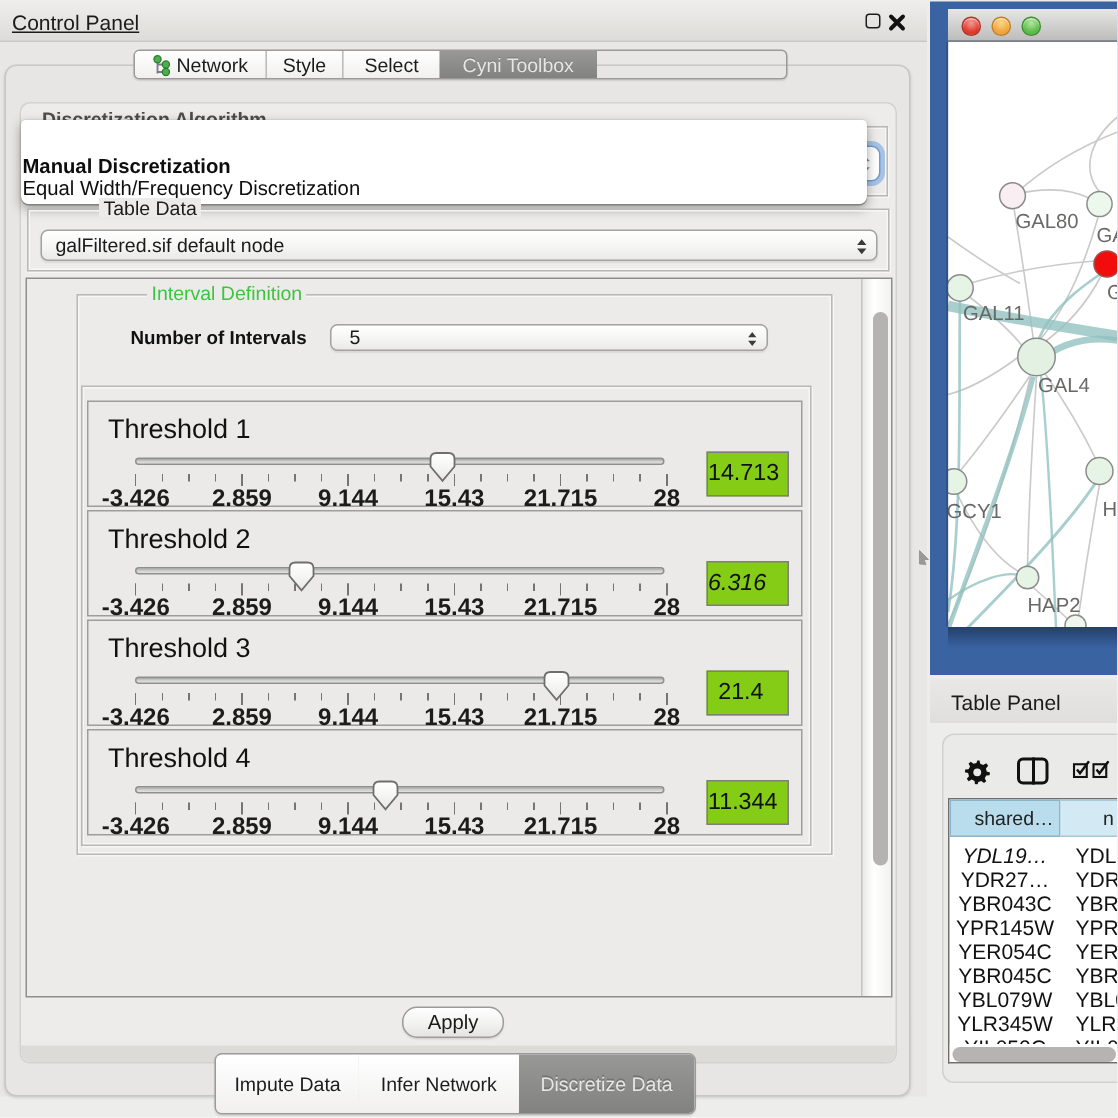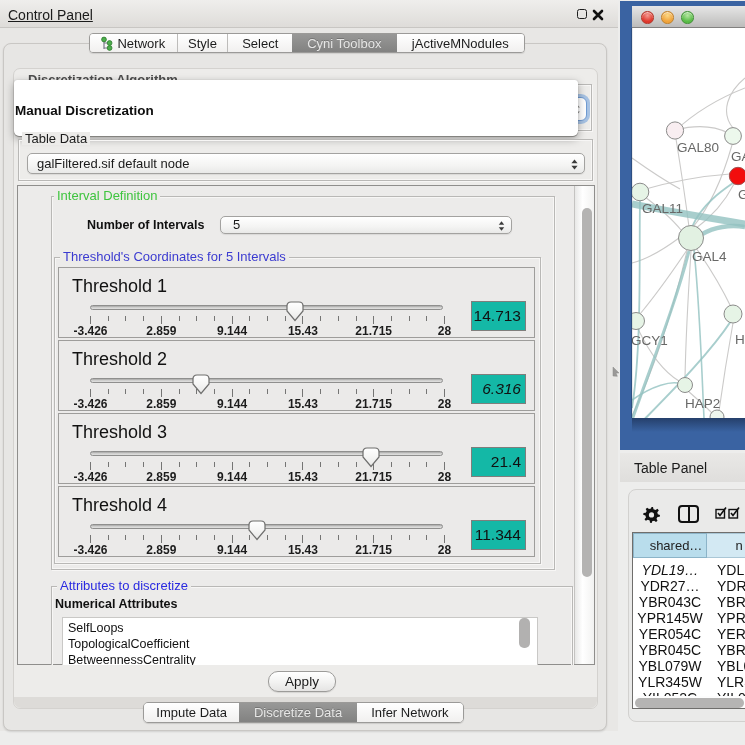--- a/index.html
+++ b/index.html
@@ -1,25 +1,25 @@
 <!DOCTYPE html>
 <html><head><meta charset="utf-8"><title>Control Panel</title>
 <style>
 *{margin:0;padding:0;box-sizing:border-box;}
 body{font-family:"Liberation Sans",sans-serif;}
 #root{position:relative;width:745px;height:745px;background:#ededec;overflow:hidden;font-family:"Liberation Sans",sans-serif;}
 .abs{position:absolute;}
 .etched{border:1px solid #b9b8b6;box-shadow:inset 0 0 0 1px #f7f6f5, 1px 1px 0 #f7f6f5;}
-.gbtitle{position:absolute;background:#ecebe9;padding:0 3px;font-size:13px;line-height:13px;}
+.gbtitle{position:absolute;background:#ecebe9;padding:0 3px;font-size:13px;line-height:13px;margin-left:44px;}
 .combo{position:absolute;background:linear-gradient(#ffffff,#f4f4f3 60%,#e9e9e8);border:1px solid #a3a2a0;border-radius:5px;font-size:13px;color:#1a1a1a;box-shadow:0 1px 1px rgba(0,0,0,0.08);}
 .combo .ar{position:absolute;right:6px;width:7px;}
 .tabseg{height:100%;display:flex;align-items:center;justify-content:center;font-size:13px;color:#1c1c1c;background:linear-gradient(#ffffff,#f1f0ef);}
 .tabsel{background:linear-gradient(#989897,#828281);color:#e6e6e5;text-shadow:0 -1px 0 rgba(0,0,0,0.2);}
-.tlabel{position:absolute;font-size:12px;font-weight:bold;color:#1c1c1c;transform:translateX(-50%);white-space:nowrap;}
-.vbox{position:absolute;width:55px;height:30px;background:#14b8a6;border:1px solid #7f7e7c;font-size:15.5px;color:#111;text-align:right;line-height:28px;padding-right:4px;}
+.tlabel{position:absolute;font-size:16px;font-weight:bold;color:#1c1c1c;transform:translateX(-50%);white-space:nowrap;}
+.vbox{position:absolute;width:55px;height:30px;background:#84cc16;border:1px solid #7f7e7c;font-size:15.5px;color:#111;text-align:right;line-height:28px;padding-right:16px;}
 .ptitle{position:absolute;left:13px;top:8px;font-size:18px;font-weight:normal;color:#111;}
 </style></head><body>
 <div id="root">
 <div class="abs" style="left:0;top:0;width:618px;height:731px;background:#e8e7e5;"></div>
 <div class="abs" style="left:0;top:0;width:618px;height:28px;background:linear-gradient(#efeeec,#dedcd9);border-bottom:1px solid #c8c6c3;"></div>
 <div class="abs" style="left:8px;top:7px;font-size:14px;color:#1b1b1b;text-decoration:underline;">Control Panel</div>
 <div class="abs" style="left:577px;top:9px;width:10px;height:10px;border:1.6px solid #1e1e1e;border-radius:2.5px;"></div>
 <svg class="abs" style="left:592px;top:9px;" width="12" height="12" viewBox="0 0 12 12">
       <path d="M2,2 L10,10 M10,2 L2,10" stroke="#111" stroke-width="2.6" stroke-linecap="round"></path>
     </svg>
@@ -29,49 +29,48 @@
 <div class="abs" style="left:89px;top:33px;width:436px;height:20px;border:1px solid #9b9a98;border-radius:4px;overflow:hidden;display:flex;box-shadow:0 1px 1px rgba(0,0,0,0.1);">
 <div class="tabseg" style="width:87px;"><svg width="12" height="15" viewBox="0 0 12 15" style="margin-right:4px;">
           <path d="M3,4 L3,13 M3,7 L8,7 M3,12 L8,12" stroke="#7a7a8a" stroke-width="1.2" fill="none"></path>
           <circle cx="3" cy="3.5" r="2.4" fill="#4cae4c" stroke="#2d7a2d" stroke-width="0.8"></circle>
           <circle cx="8.6" cy="7" r="2.4" fill="#4cae4c" stroke="#2d7a2d" stroke-width="0.8"></circle>
           <circle cx="8.6" cy="12" r="2.4" fill="#4cae4c" stroke="#2d7a2d" stroke-width="0.8"></circle>
         </svg>Network</div>
 <div class="tabseg" style="width:51px;border-left:1px solid #bdbcba;">Style</div>
 <div class="tabseg" style="width:65px;border-left:1px solid #bdbcba;">Select</div>
 <div class="tabseg tabsel" style="width:105px;">Cyni Toolbox</div>
-<div class="tabseg" style="width:128px;">jActiveMNodules</div>
 </div>
 <div class="abs etched" style="left:18px;top:84px;width:574px;height:47px;"></div>
 <div class="abs" style="left:28px;top:72px;font-size:13px;font-weight:bold;color:#4d4d4d;">Discretization Algorithm</div>
 <div class="abs" style="left:22px;top:97px;width:565px;height:24px;background:#fff;border:1px solid #6f9bd2;border-radius:6px;box-shadow:0 0 0 3px rgba(110,160,220,0.55);"></div>
 <svg class="abs" style="left:570px;top:103px;" width="11" height="13" viewBox="0 0 11 13">
       <path d="M5.5,0 L10,4.5 L1,4.5 Z" fill="#8a8a88"></path>
       <path d="M5.5,13 L10,8.5 L1,8.5 Z" fill="#8a8a88"></path>
     </svg>
 <div class="abs" style="left:14px;top:80px;width:564px;height:56px;background:#fff;border-radius:3px 3px 5px 5px;box-shadow:0 1px 0 rgba(125,123,120,0.85),0 3px 8px rgba(0,0,0,0.35),0 0 1px rgba(0,0,0,0.25);"></div>
 <div class="abs" style="left:15px;top:103px;font-size:13.5px;font-weight:bold;color:#0e0e0e;">Manual Discretization</div>
+<div class="abs" style="left:15px;top:118px;font-size:13.5px;color:#0e0e0e;">Equal Width/Frequency Discretization</div>
 <div class="abs etched" style="left:18px;top:139px;width:575px;height:42px;"></div>
 <div class="gbtitle" style="left:22px;top:132px;color:#1c1c1c;">Table Data</div>
 <div class="combo" style="left:27px;top:153px;width:558px;height:21px;line-height:19px;padding-left:9px;">galFiltered.sif default node<svg class="ar" style="top:4px;" width="9" height="13" viewBox="0 0 9 13">
         <path d="M4.5,0 L8.5,5 L0.5,5 Z" fill="#3b3b3b"></path>
         <path d="M4.5,13 L8.5,8 L0.5,8 Z" fill="#3b3b3b"></path>
       </svg></div>
 <div class="abs" style="left:17px;top:185px;width:578px;height:480px;background:#ecebea;border:1px solid #8f8e8c;"></div>
 <div class="abs" style="left:574px;top:186px;width:20px;height:478px;background:linear-gradient(90deg,#e8e8e7,#ffffff 40%,#f2f2f1);border-left:1px solid #c4c3c1;"></div>
 <div class="abs" style="left:582px;top:208px;width:10px;height:369px;background:#b4b3b2;border-radius:5px;"></div>
 <div class="abs etched" style="left:51px;top:196px;width:504px;height:374px;"></div>
 <div class="gbtitle" style="left:54px;top:189px;color:#3ec43e;">Interval Definition</div>
 <div class="abs" style="left:87px;top:218px;font-size:12.5px;font-weight:bold;color:#111;">Number of Intervals</div>
 <div class="combo" style="left:220px;top:216px;width:292px;height:18px;line-height:16px;padding-left:12px;">5<svg class="ar" style="top:3px;" width="9" height="12" viewBox="0 0 9 12">
         <path d="M4.5,0 L8,4.5 L1,4.5 Z" fill="#3b3b3b"></path>
         <path d="M4.5,12 L8,7.5 L1,7.5 Z" fill="#3b3b3b"></path>
       </svg></div>
 <div class="abs etched" style="left:54px;top:257px;width:487px;height:307px;"></div>
-<div class="gbtitle" style="left:60px;top:250px;color:#3b3bd0;">Threshold's Coordinates for 5 Intervals</div>
 <div class="abs" style="left:58px;top:267px;width:477px;height:71px;background:#ebeae9;border:1px solid #9e9d9b;">
       <div class="ptitle">Threshold 1</div>
       <div style="position:absolute;left:31px;top:37px;width:353px;height:5px;background:linear-gradient(#a6a6a5,#cfcfce 50%,#e2e2e1);border:1px solid #8f8f8e;border-radius:3.5px;"></div>
       <div style="position:absolute;left:31px;top:48px;width:357px;height:5px;background:repeating-linear-gradient(90deg,#757574 0,#757574 1px,transparent 1px,transparent 17.7px);"></div>
       <div style="position:absolute;left:31px;top:48px;width:357px;height:8px;background:repeating-linear-gradient(90deg,#757574 0,#757574 1px,transparent 1px,transparent 70.8px);"></div>
       <span class="tlabel" style="left:31.5px;top:56px;">-3.426</span>
       <span class="tlabel" style="left:102.3px;top:56px;">2.859</span>
       <span class="tlabel" style="left:173.1px;top:56px;">9.144</span>
       <span class="tlabel" style="left:243.9px;top:56px;">15.43</span>
       <span class="tlabel" style="left:314.7px;top:56px;">21.715</span>
@@ -150,33 +149,25 @@
           <linearGradient id="thg4" x1="0" y1="0" x2="0" y2="1">
             <stop offset="0" stop-color="#ffffff"></stop>
             <stop offset="0.45" stop-color="#f6f6f5"></stop>
             <stop offset="1" stop-color="#e8e8e7"></stop>
           </linearGradient>
         </defs>
         <path d="M1,5 Q1,1 5,1 L13,1 Q17,1 17,5 L17,10 L9,19.5 L1,10 Z" fill="url(#thg4)" stroke="#6e6e6d" stroke-width="1.2"></path>
       </svg>
       <div class="vbox" style="left:412px;top:33px;">11.344</div>
     </div>
-<div class="abs" style="left:18px;top:570px;width:577px;height:95px;overflow:hidden;">
-<div class="abs etched" style="left:33px;top:16px;width:522px;height:120px;"></div>
-<div class="gbtitle" style="left:39px;top:9px;color:#2a2ae0;">Attributes to discretize</div>
-<div class="abs" style="left:37px;top:27px;font-size:12.5px;font-weight:bold;color:#111;">Numerical Attributes</div>
-<div class="abs" style="left:44px;top:47px;width:476px;height:60px;background:#fff;border:1px solid #c9c8c6;"></div>
-<div class="abs" style="left:50px;top:50px;font-size:12.5px;color:#111;line-height:16px;">SelfLoops<br>TopologicalCoefficient<br>BetweennessCentrality</div>
-<div class="abs" style="left:501px;top:48px;width:11px;height:30px;background:#b2b1b0;border-radius:5px;"></div>
-</div>
 <div class="abs" style="left:268px;top:671px;width:68px;height:21px;background:linear-gradient(#ffffff,#f2f2f1 55%,#e5e4e3);border:1px solid #9c9b99;border-radius:10px;font-size:13.5px;color:#1a1a1a;text-align:center;line-height:19px;box-shadow:0 1px 1px rgba(0,0,0,0.1);">Apply</div>
-<div class="abs" style="left:143px;top:702px;width:321px;height:21px;border:1px solid #9b9a98;border-radius:5px;overflow:hidden;display:flex;box-shadow:0 1px 1px rgba(0,0,0,0.12);">
+<div class="abs" style="left:143px;top:702px;width:321px;height:41px;border:1px solid #9b9a98;border-radius:5px;overflow:hidden;display:flex;box-shadow:0 1px 1px rgba(0,0,0,0.12);">
 <div class="tabseg" style="width:96px;">Impute Data</div>
+<div class="tabseg" style="width:107px;">Infer Network</div>
 <div class="tabseg tabsel" style="width:118px;">Discretize Data</div>
-<div class="tabseg" style="width:107px;">Infer Network</div>
 </div>
 <svg class="abs" style="left:612px;top:366px;" width="9" height="12" viewBox="0 0 9 12">
       <path d="M1,10 L1,1 L7,7 L4,7 L5.3,10.3 Z" fill="#9a9998" stroke="#8a8a88" stroke-width="0.5"></path>
     </svg>
 <div class="abs" style="left:620px;top:1px;width:125px;height:449px;background:#3a63a2;"></div>
 <div class="abs" style="left:632px;top:6px;width:113px;height:22px;background:linear-gradient(#e6e6e6,#cfcfce 55%,#bdbcbb);border-bottom:1px solid #828180;"></div>
 <div class="abs" style="left:641px;top:11px;width:12.5px;height:12.5px;border-radius:50%;background:radial-gradient(circle at 50% 30%,#f49a92,#df382c 65%);border:1px solid #b03327;box-shadow:inset 0 1px 1px rgba(255,255,255,0.6);"></div>
 <div class="abs" style="left:661px;top:11px;width:12.5px;height:12.5px;border-radius:50%;background:radial-gradient(circle at 50% 30%,#fbd886,#f0a33b 65%);border:1px solid #c08028;box-shadow:inset 0 1px 1px rgba(255,255,255,0.6);"></div>
 <div class="abs" style="left:681px;top:11px;width:12.5px;height:12.5px;border-radius:50%;background:radial-gradient(circle at 50% 30%,#b6e6a2,#59bc47 65%);border:1px solid #3f8f34;box-shadow:inset 0 1px 1px rgba(255,255,255,0.6);"></div>
 <div class="abs" style="left:632px;top:28px;width:113px;height:390px;background:#ffffff;overflow:hidden;">

